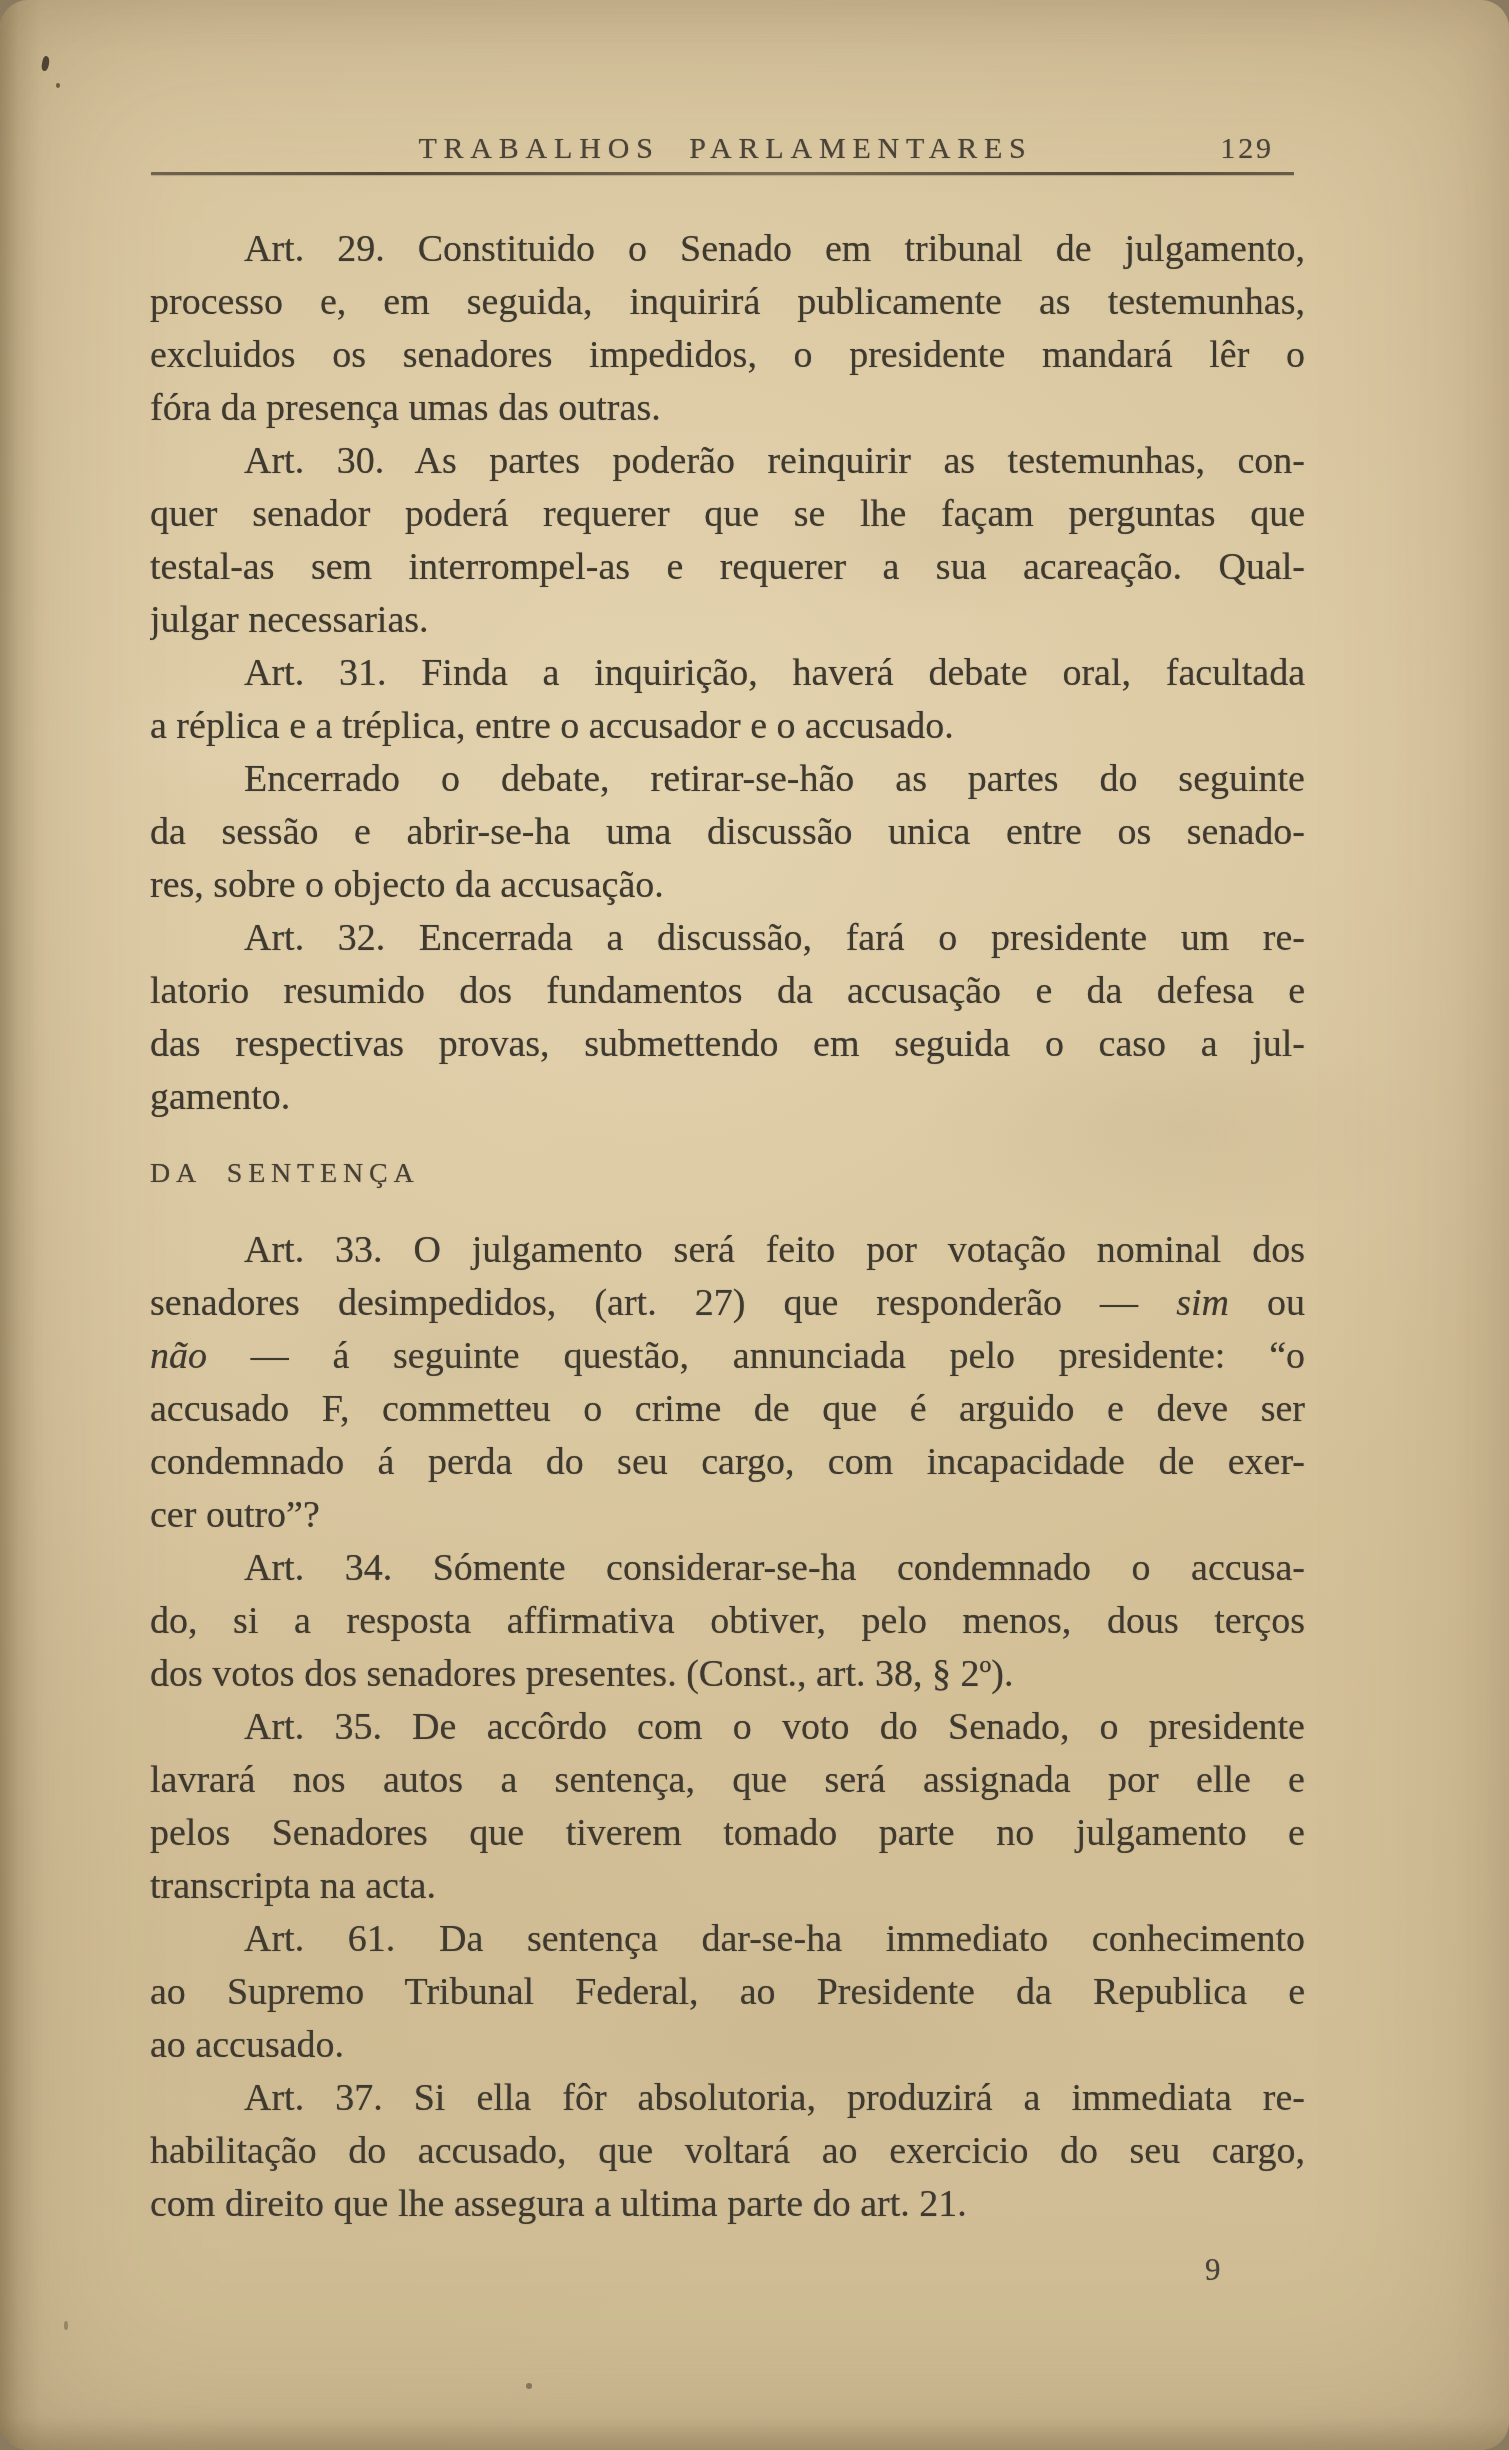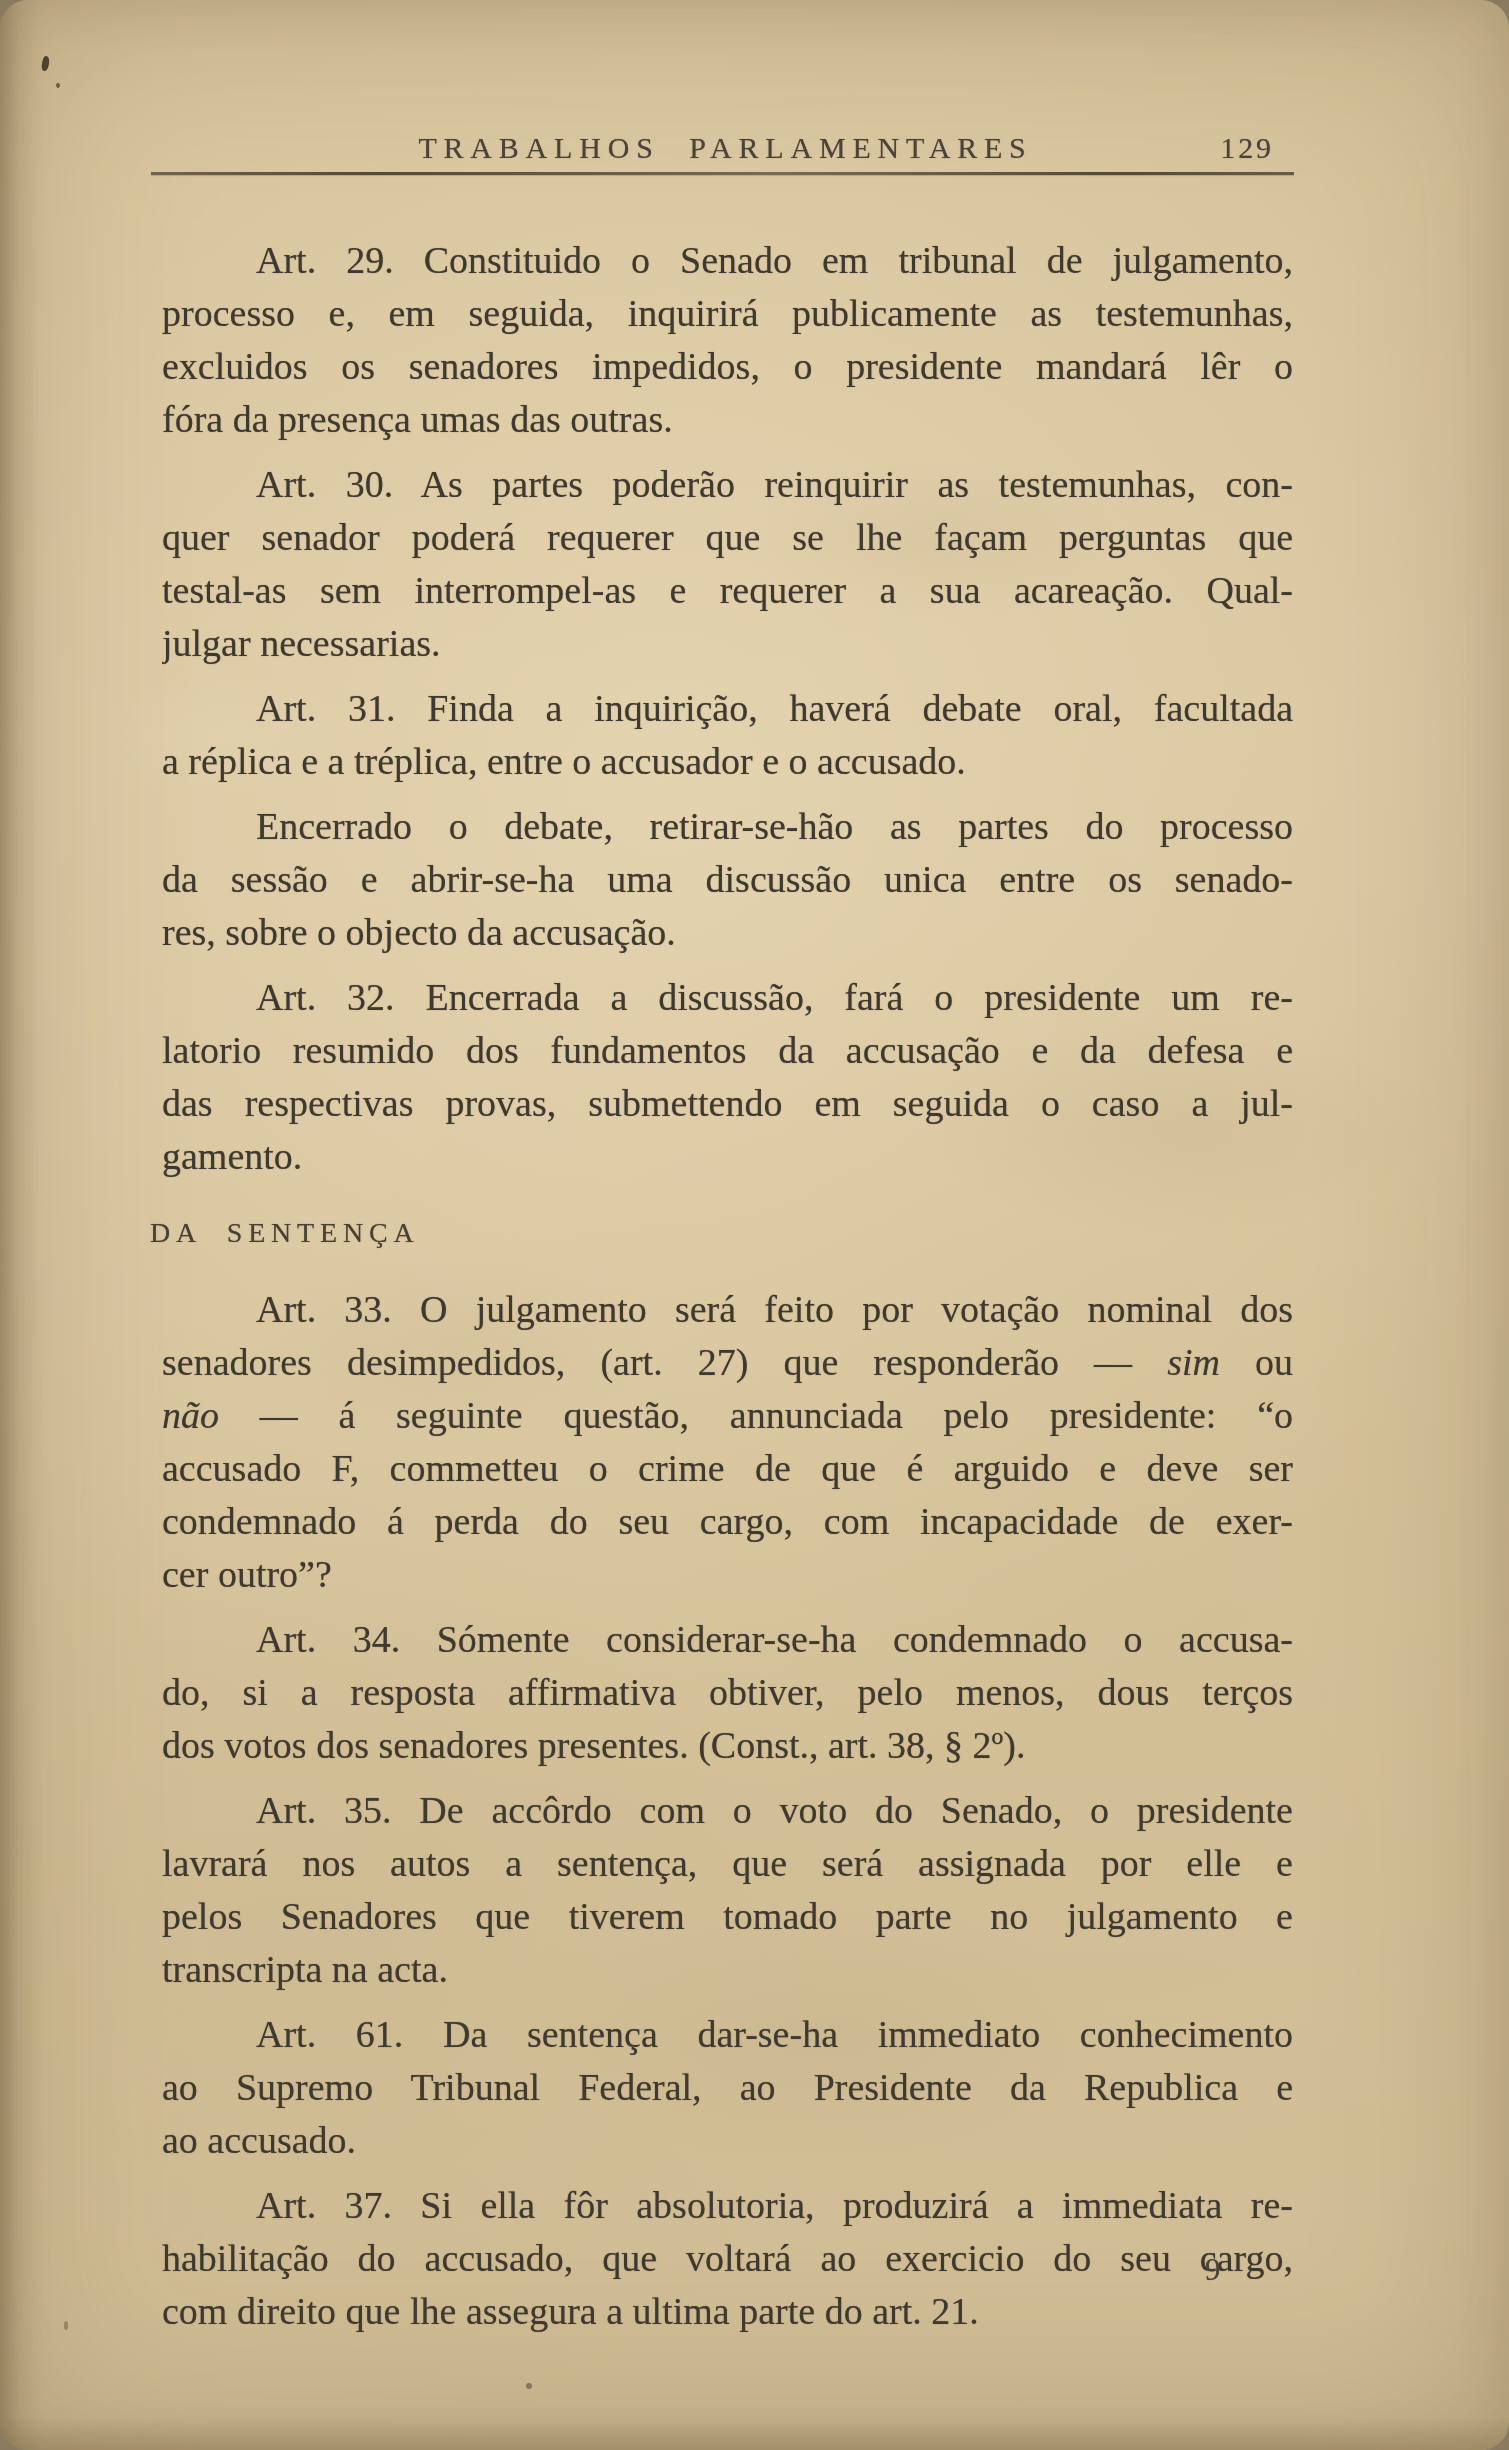--- a/index.html
+++ b/index.html
@@ -92,21 +92,21 @@
   .body-text {
     position: absolute;
     left: 150px;
     top: 222px;
     width: 1155px;
     font-size: 38px;
     line-height: 53px;
     color: #3f3a30;
     text-shadow: 0 0 1px rgba(58,50,38,0.55);
   }
-  .paragraph { margin: 12px; }
+  .paragraph { margin: 0; }
   .line {
     text-align: justify;
     text-align-last: justify;
     white-space: normal;
     overflow: hidden;
   }
   .line.last { text-align-last: auto; }
   .line.first { text-indent: 94px; }
   .italic { font-style: italic; }
 
@@ -161,21 +161,21 @@
         <div class="line first">Art. 30. As partes poderão reinquirir as testemunhas, con-</div>
         <div class="line">quer senador poderá requerer que se lhe façam perguntas que</div>
         <div class="line">testal-as sem interrompel-as e requerer a sua acareação. Qual-</div>
         <div class="line last">julgar necessarias.</div>
       </div>
       <div class="paragraph">
         <div class="line first">Art. 31. Finda a inquirição, haverá debate oral, facultada</div>
         <div class="line last">a réplica e a tréplica, entre o accusador e o accusado.</div>
       </div>
       <div class="paragraph">
-        <div class="line first">Encerrado o debate, retirar-se-hão as partes do processo</div>
+        <div class="line first">Encerrado o debate, retirar-se-hão as partes do seguinte</div>
         <div class="line">da sessão e abrir-se-ha uma discussão unica entre os senado-</div>
         <div class="line last">res, sobre o objecto da accusação.</div>
       </div>
       <div class="paragraph">
         <div class="line first">Art. 32. Encerrada a discussão, fará o presidente um re-</div>
         <div class="line">latorio resumido dos fundamentos da accusação e da defesa e</div>
         <div class="line">das respectivas provas, submettendo em seguida o caso a jul-</div>
         <div class="line last">gamento.</div>
       </div>
       <div class="section-heading">DA SENTENÇA</div>

